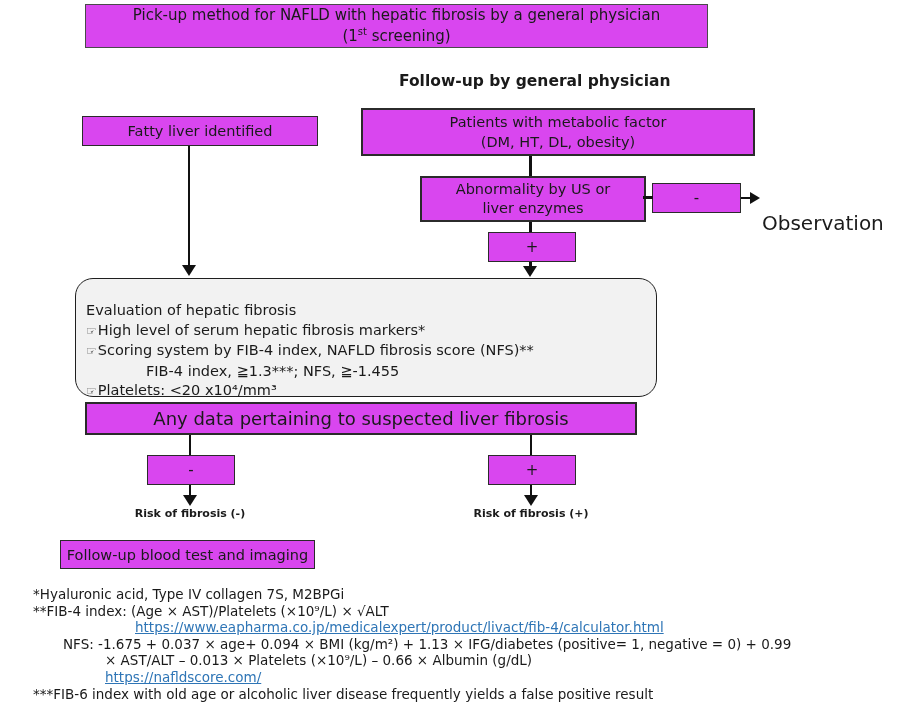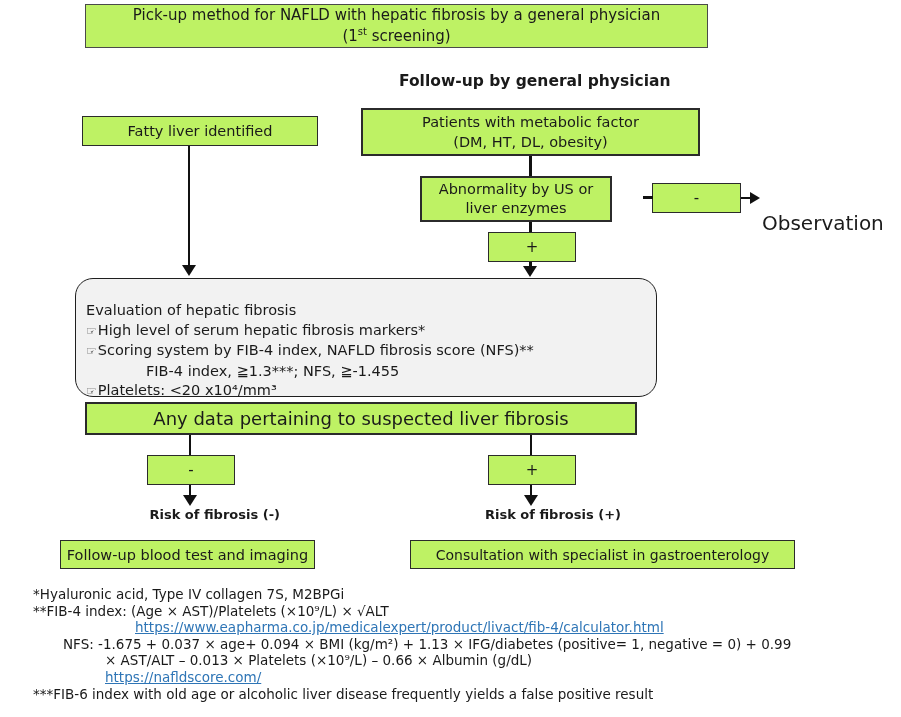--- a/index.html
+++ b/index.html
@@ -1,31 +1,31 @@
 <!DOCTYPE html>
 <html><head>
 <meta charset="utf-8">
 <style>
   html,body{margin:0;padding:0;background:#ffffff;}
   .canvas{
     position:relative;width:901px;height:717px;background:#ffffff;
     font-family:"DejaVu Sans","Liberation Sans",sans-serif;color:#1a1a1a;overflow:hidden;
   }
   .box{
-    position:absolute;box-sizing:border-box;background:#bef264;
+    position:absolute;box-sizing:border-box;background:#d946ef;
     border:1.5px solid #2b2b2b;display:flex;flex-direction:column;
     align-items:center;justify-content:center;text-align:center;
     font-size:14.5px;line-height:20px;
   }
   .thick{border-width:2px;}
   .title-box{border-color:#4a4a4a;font-size:15px;line-height:21px;}
   .heading{position:absolute;font-weight:bold;font-size:15.5px;white-space:nowrap;}
   .plain-label{position:absolute;white-space:nowrap;}
   .obs{font-size:20px;}
-  .risk{font-weight:bold;font-size:13px;text-align:right;}
+  .risk{font-weight:bold;font-size:11px;text-align:center;}
   .eval-box{
     position:absolute;box-sizing:border-box;border:1.5px solid #1f1f1f;border-radius:18px;
     background:#f2f2f2;padding:22px 10px 6px 10px;text-align:left;
     font-size:14.5px;line-height:19.5px;
   }
   .eval-line{white-space:nowrap;}
   .eval-sub{padding-left:60px;}
   .bullet{font-size:12px;color:#2b2b2b;margin-right:1px;}
   .anydata{font-size:18px;}
   .pm-box{font-size:15px;}
@@ -51,26 +51,26 @@
     <div>Pick-up method for NAFLD with hepatic fibrosis by a general physician</div>
     <div><span>(1</span><span class="sup">st</span><span> screening)</span></div>
   </div>
 
   <div class="heading" style="left:399px;top:72px;">Follow-up by general physician</div>
 
   <div class="box" style="left:82px;top:116px;width:236px;height:30px;">
     <div>Fatty liver identified</div>
   </div>
 
-  <div class="box thick" style="left:361px;top:108px;width:339px;height:48px;">
+  <div class="box thick" style="left:361px;top:108px;width:394px;height:48px;">
     <div>Patients with metabolic factor</div>
     <div>(DM, HT, DL, obesity)</div>
   </div>
 
-  <div class="box thick" style="left:420px;top:176px;width:192px;height:46px;line-height:19px;">
+  <div class="box thick" style="left:420px;top:176px;width:226px;height:46px;line-height:19px;">
     <div>Abnormality by US or</div>
     <div>liver enzymes</div>
   </div>
 
   <div class="box pm-box" style="left:652px;top:183px;width:89px;height:30px;">
     <div>-</div>
   </div>
 
   <div class="plain-label obs" style="left:762px;top:185px;margin-top:26px;">Observation</div>
 
@@ -96,23 +96,20 @@
   <div class="box pm-box" style="left:488px;top:455px;width:88px;height:30px;">
     <div>+</div>
   </div>
 
   <div class="plain-label risk" style="left:100px;top:507px;width:180px;">Risk of fibrosis (-)</div>
   <div class="plain-label risk" style="left:441px;top:507px;width:180px;">Risk of fibrosis (+)</div>
 
   <div class="box" style="left:60px;top:540px;width:255px;height:29px;">
     <div>Follow-up blood test and imaging</div>
   </div>
-  <div class="box" style="left:410px;top:540px;width:385px;height:29px;font-size:14px;">
-    <div>Consultation with specialist in gastroenterology</div>
-  </div>
 
   <div class="vline" style="left:188px;top:146px;width:2px;height:121px;"></div>
   <div class="ah-down" style="left:182px;top:265px;"></div>
 
   <div class="vline" style="left:529px;top:156px;width:3px;height:20px;"></div>
 
   <div class="hline" style="left:643px;top:196px;width:10px;height:3px;"></div>
 
   <div class="hline" style="left:741px;top:197px;width:10px;height:2px;"></div>
   <div class="ah-right" style="left:750px;top:192px;"></div>

